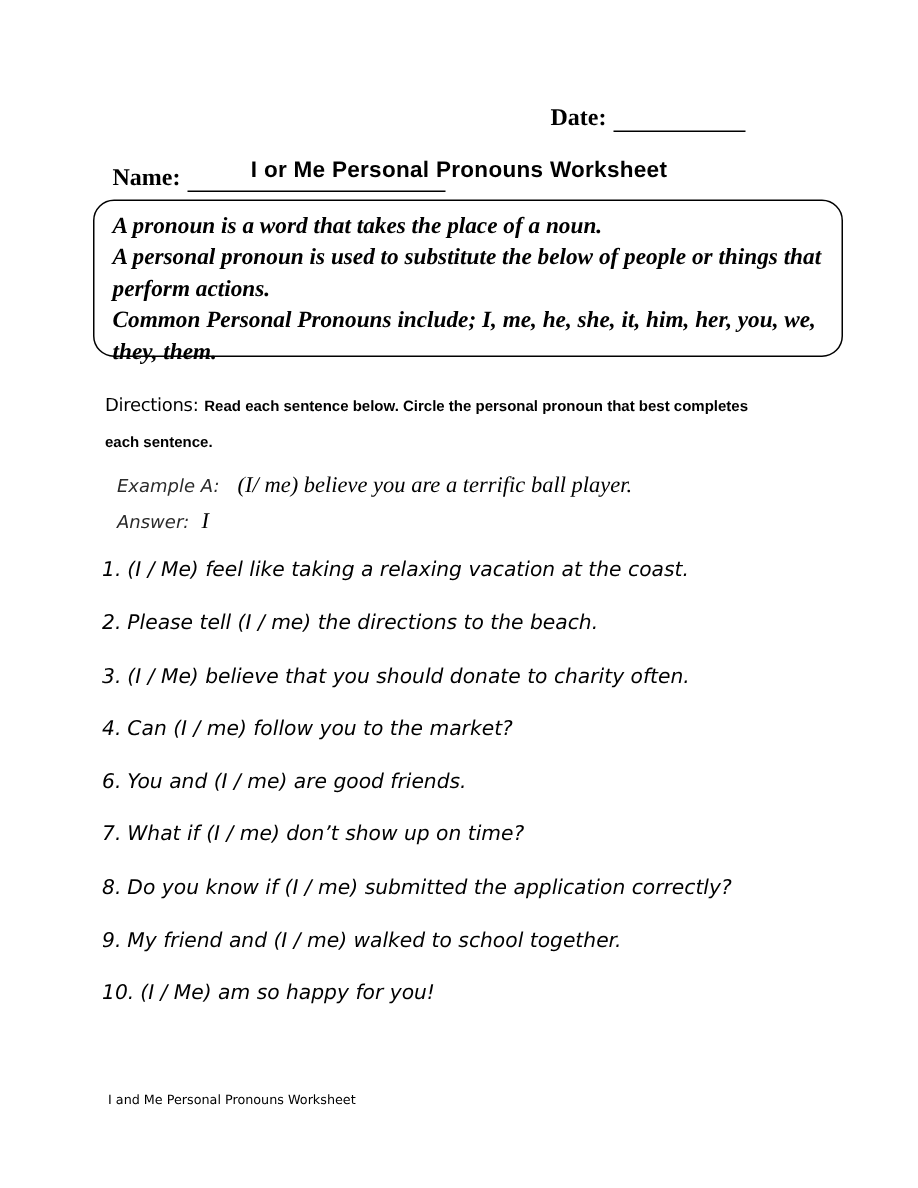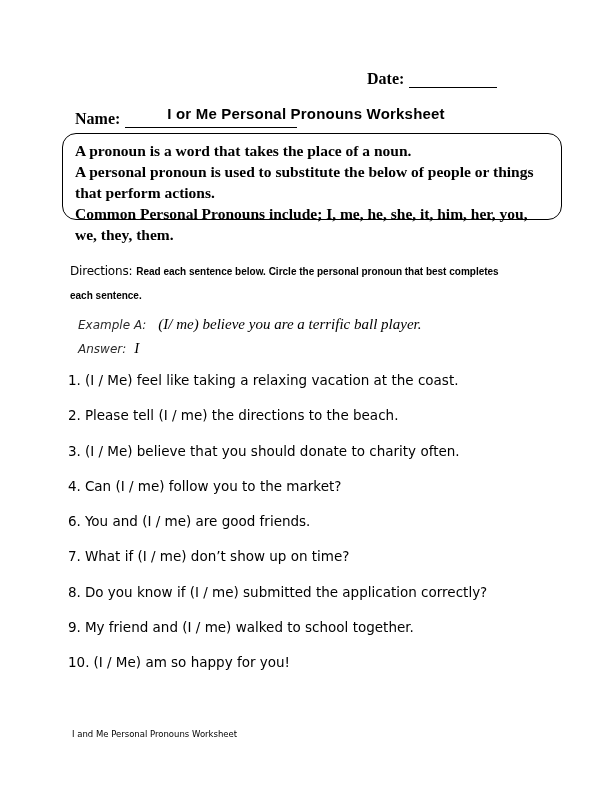--- a/index.html
+++ b/index.html
@@ -54,25 +54,26 @@
     font-size: 15px;
     letter-spacing: 0.2px;
   }
 
   
   .info-box {
     position: absolute;
     top: 133px;
     left: 62px;
     width: 500px;
-    height: 87px;
+    height: 105px;
     box-sizing: border-box;
     border: 1.5px solid #000;
     border-radius: 14px;
     padding: 6px 12px;
+    font-style: italic;
   }
   .info-box p {
     margin: 0;
     font-family: "Liberation Serif", serif;
     font-weight: bold;
     font-size: 15.5px;
     line-height: 21px;
   }
 
   
@@ -127,20 +128,21 @@
     font-size: 15px;
     margin-left: 4px;
   }
 
   
   .questions {
     position: absolute;
     top: 372px;
     left: 68px;
     width: 500px;
+    font-style: italic;
   }
   .question {
     height: 35.3px;
     font-family: "DejaVu Sans", sans-serif;
     font-size: 13.5px;
     white-space: nowrap;
   }
   .q-num { margin-right: 4px; }
 
   

